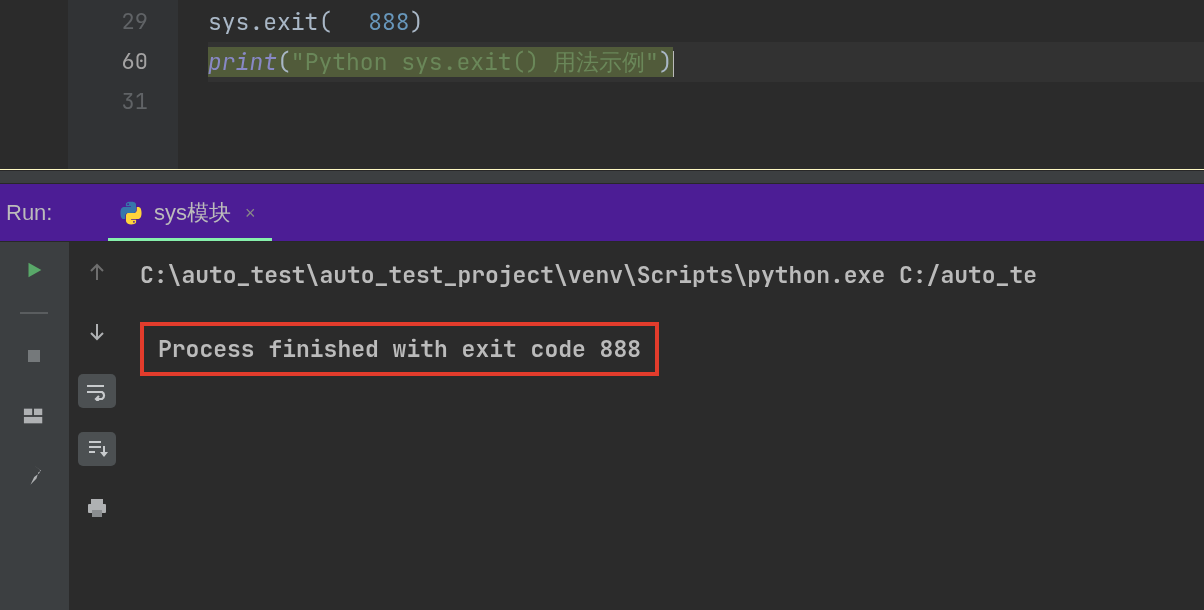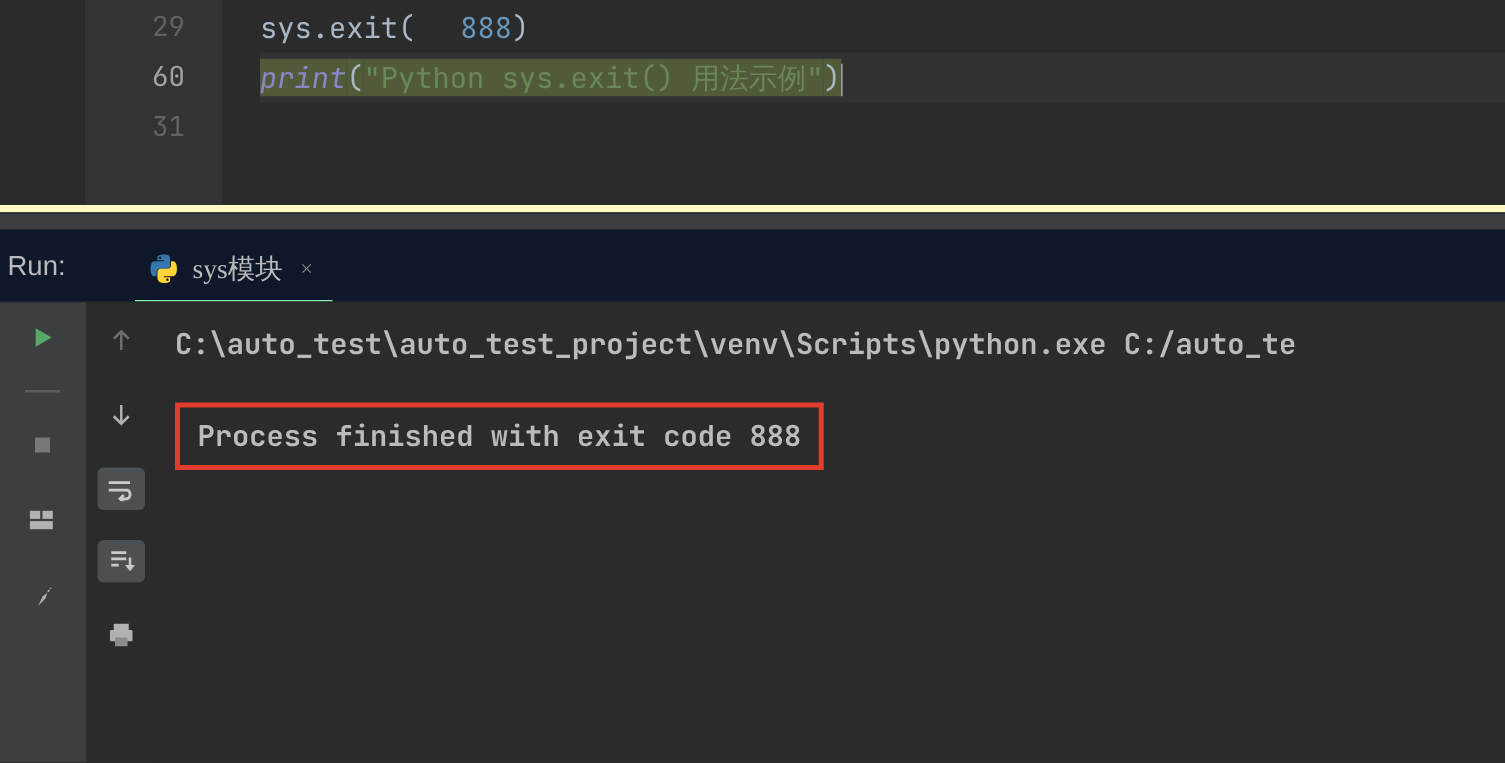--- a/index.html
+++ b/index.html
@@ -10,21 +10,21 @@
       width: 1204px;
       height: 610px;
       overflow: hidden;
       display: flex;
       flex-direction: column;
     }
     .editor-area {
       display: flex;
       background: #2b2b2b;
       height: 170px;
-      border-bottom: 6px solid #fef9c3;
+      border-bottom: 1px solid #fef9c3;
     }
     .left-margin {
       width: 68px;
       background: #2b2b2b;
     }
     .gutter {
       width: 110px;
       background: #313335;
       padding: 2px 0;
     }
@@ -63,21 +63,21 @@
     .separator-bar {
       height: 14px;
       background: #3c3f41;
       border-top: 1px solid #282828;
       border-bottom: 1px solid #282828;
     }
     .run-header-row {
       display: flex;
       align-items: center;
       height: 58px;
-      background: #0f172a;
+      background: #4c1d95;
       border-bottom: 1px solid #282828;
     }
     .run-label {
       width: 68px;
       color: #bbbbbb;
       font-size: 22px;
       font-family: sans-serif;
       padding-left: 6px;
       display: flex;
       align-items: center;
@@ -88,23 +88,23 @@
       align-items: flex-end;
       height: 100%;
       padding-left: 40px;
       gap: 0;
     }
     .run-tab {
       display: flex;
       align-items: center;
       gap: 10px;
       padding: 8px 16px 10px 10px;
-      border-bottom: 1px solid #86efac;
+      border-bottom: 3px solid #86efac;
       color: #bbbbbb;
-      font-family: Liberation Serif, serif;
+      font-family: Liberation Sans, sans-serif;
       font-size: 22px;
     }
     .py-icon {
       display: inline-flex;
       width: 26px;
       height: 26px;
     }
     .tab-close {
       color: #888;
       font-size: 18px;

